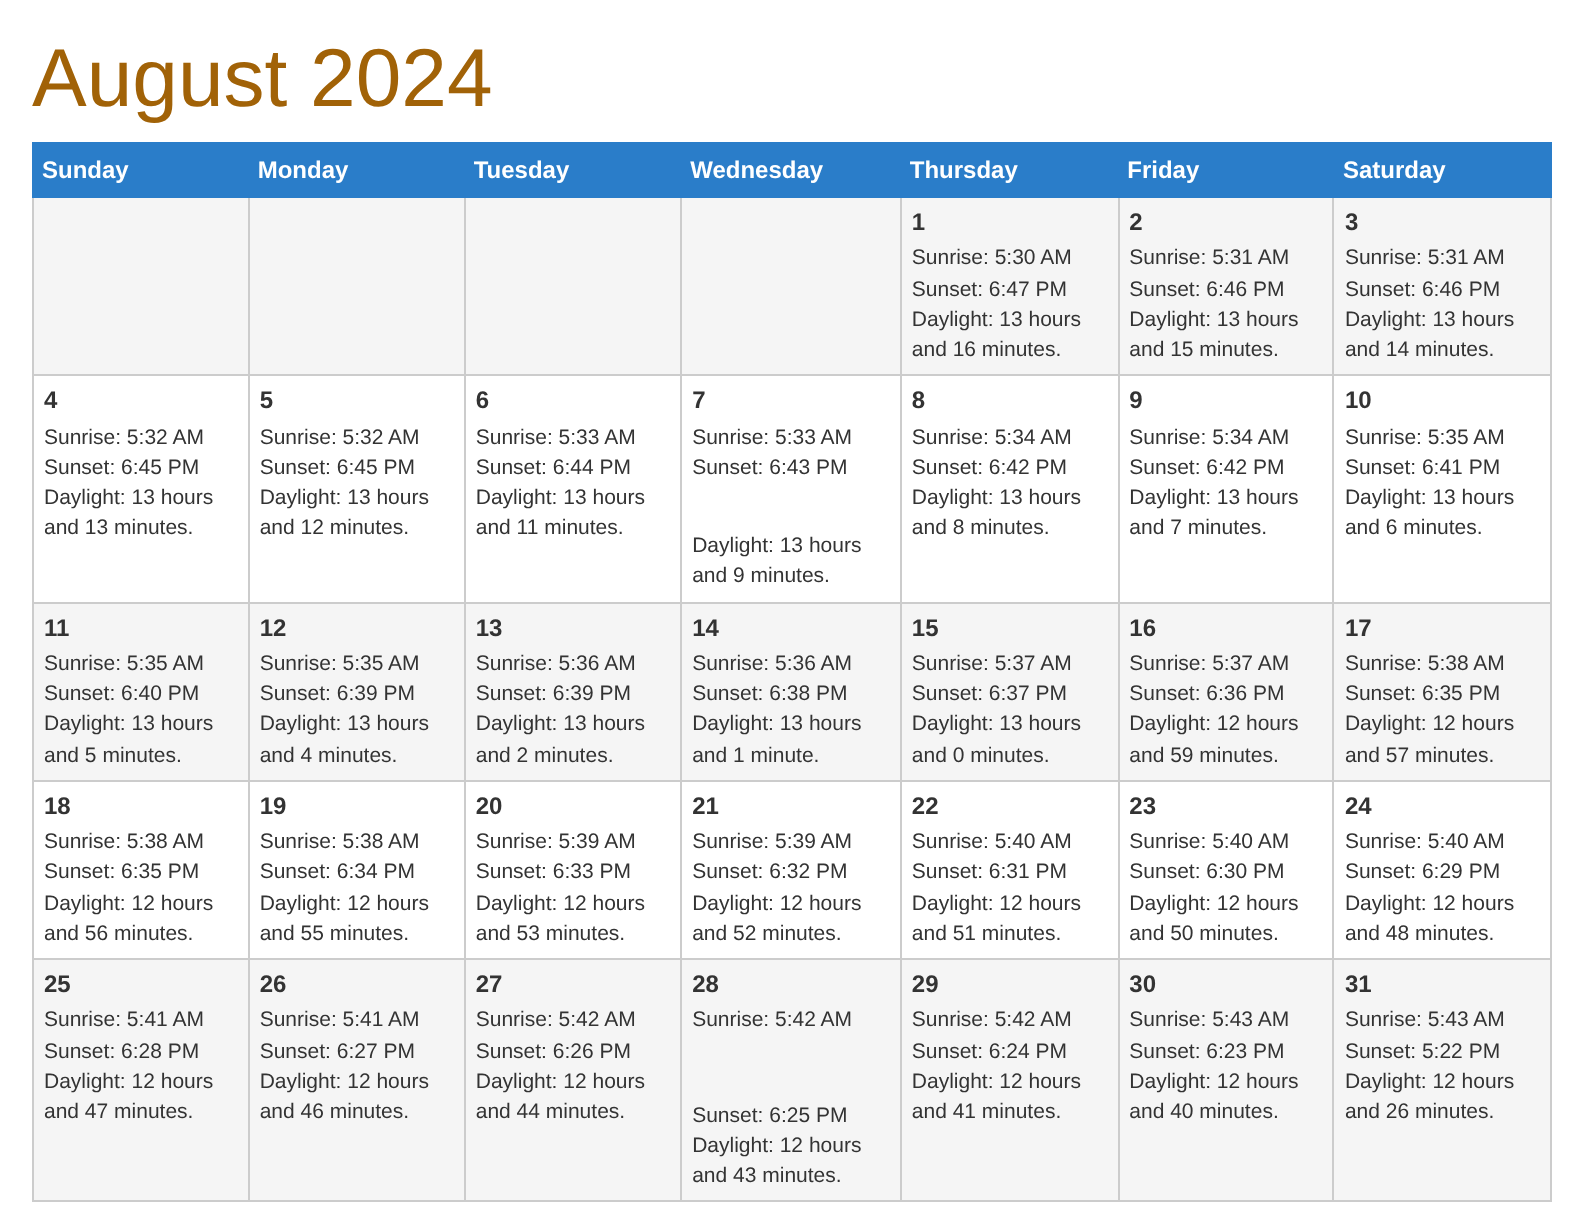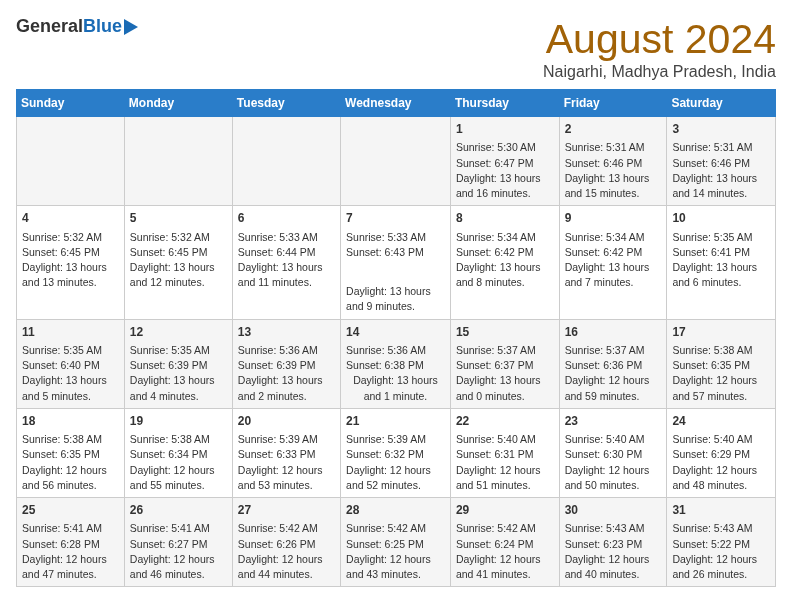--- a/index.html
+++ b/index.html
@@ -83,30 +83,22 @@
       margin-bottom: 2px;
     }
     .empty-cell {
       background: #f5f5f5;
     }
   </style>
 </head>
 <body>
 
 <div class="header">
-  <div class="logo">
-    <div class="logo-text">
-      <span class="logo-general">General</span>
-      <span class="logo-blue">Blue</span>
-      <div class="logo-arrow"></div>
-    </div>
-  </div>
   <div class="title-block">
     <div class="main-title">August 2024</div>
-    <div class="subtitle">Naigarhi, Madhya Pradesh, India</div>
   </div>
 </div>
 
 <table>
   <thead>
     <tr>
     <th>Sunday</th>
         <th>Monday</th>
         <th>Tuesday</th>
         <th>Wednesday</th>
@@ -200,21 +192,21 @@
         <td>
           <span class="day-num">13</span>
           <span style="display: block;">Sunrise: 5:36 AM</span>
           <span style="display: block;">Sunset: 6:39 PM</span>
           <span style="display: block;">Daylight: 13 hours and 2 minutes.</span>
         </td>
         <td>
           <span class="day-num">14</span>
           <span style="display: block;">Sunrise: 5:36 AM</span>
           <span style="display: block;">Sunset: 6:38 PM</span>
-          <span style="display: block; text-align: center;">Daylight: 13 hours and 1 minute.</span>
+          <span style="display: block;">Daylight: 13 hours and 1 minute.</span>
         </td>
         <td>
           <span class="day-num">15</span>
           <span style="display: block;">Sunrise: 5:37 AM</span>
           <span style="display: block;">Sunset: 6:37 PM</span>
           <span style="display: block;">Daylight: 13 hours and 0 minutes.</span>
         </td>
         <td>
           <span class="day-num">16</span>
           <span style="display: block;">Sunrise: 5:37 AM</span>
@@ -287,21 +279,21 @@
         </td>
         <td>
           <span class="day-num">27</span>
           <span style="display: block;">Sunrise: 5:42 AM</span>
           <span style="display: block;">Sunset: 6:26 PM</span>
           <span style="display: block;">Daylight: 12 hours and 44 minutes.</span>
         </td>
         <td>
           <span class="day-num">28</span>
           <span style="display: block;">Sunrise: 5:42 AM</span>
-          <span style="display: block;">Sunset: 6:25 PM</span>
+          <span style="display: block; margin-top: 32px;">Sunset: 6:25 PM</span>
           <span style="display: block;">Daylight: 12 hours and 43 minutes.</span>
         </td>
         <td>
           <span class="day-num">29</span>
           <span style="display: block;">Sunrise: 5:42 AM</span>
           <span style="display: block;">Sunset: 6:24 PM</span>
           <span style="display: block;">Daylight: 12 hours and 41 minutes.</span>
         </td>
         <td>
           <span class="day-num">30</span>

